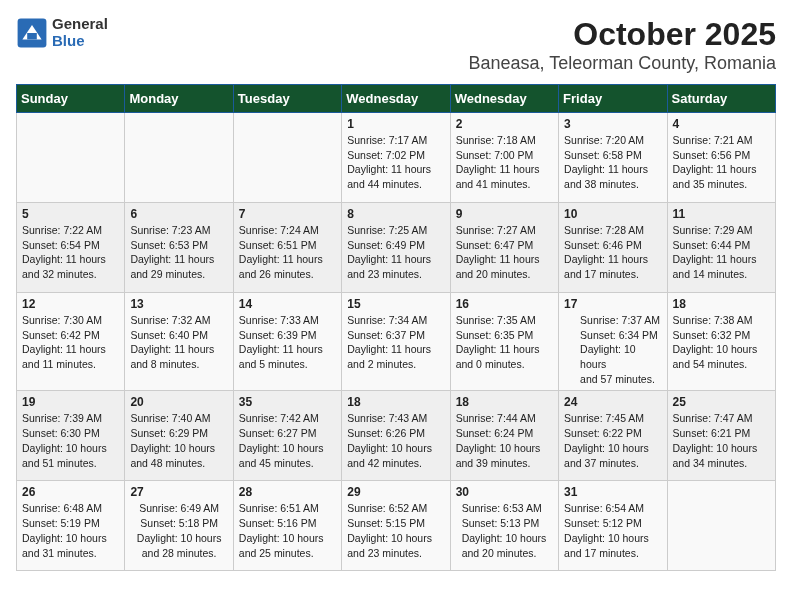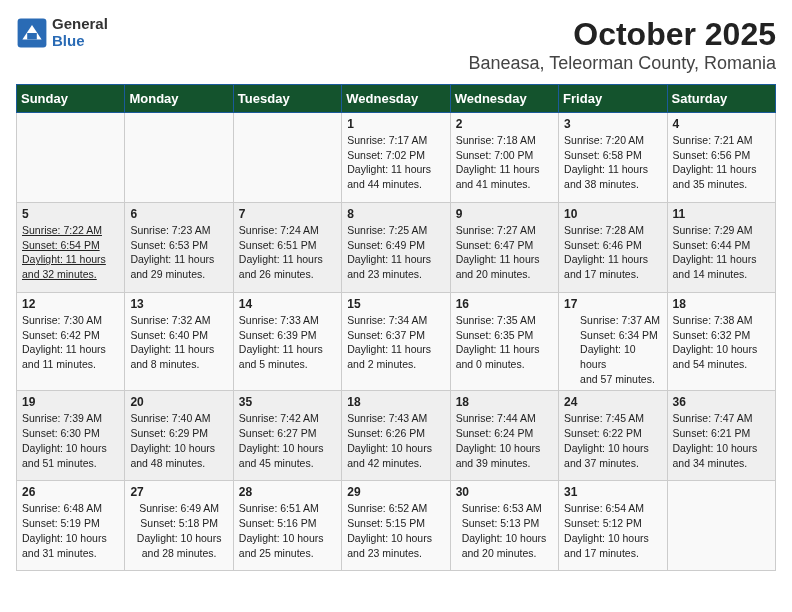--- a/index.html
+++ b/index.html
@@ -153,21 +153,21 @@
           <div class="day-number">4</div>
           <div class="day-info" style="white-space: pre-line;">Sunrise: 7:21 AM
 Sunset: 6:56 PM
 Daylight: 11 hours
 and 35 minutes.</div>
         </td>
       </tr>
       <tr>
         <td>
           <div class="day-number">5</div>
-          <div class="day-info" style="white-space: pre-line; text-decoration: underline;">Sunrise: 7:22 AM
+          <div class="day-info" style="white-space: pre-line;">Sunrise: 7:22 AM
 Sunset: 6:54 PM
 Daylight: 11 hours
 and 32 minutes.</div>
         </td>
         <td>
           <div class="day-number">6</div>
           <div class="day-info" style="white-space: pre-line;">Sunrise: 7:23 AM
 Sunset: 6:53 PM
 Daylight: 11 hours
 and 29 minutes.</div>
@@ -296,21 +296,21 @@
 and 39 minutes.</div>
         </td>
         <td>
           <div class="day-number">24</div>
           <div class="day-info" style="white-space: pre-line;">Sunrise: 7:45 AM
 Sunset: 6:22 PM
 Daylight: 10 hours
 and 37 minutes.</div>
         </td>
         <td>
-          <div class="day-number">36</div>
+          <div class="day-number">25</div>
           <div class="day-info" style="white-space: pre-line;">Sunrise: 7:47 AM
 Sunset: 6:21 PM
 Daylight: 10 hours
 and 34 minutes.</div>
         </td>
       </tr>
       <tr>
         <td>
           <div class="day-number">26</div>
           <div class="day-info" style="white-space: pre-line;">Sunrise: 6:48 AM

